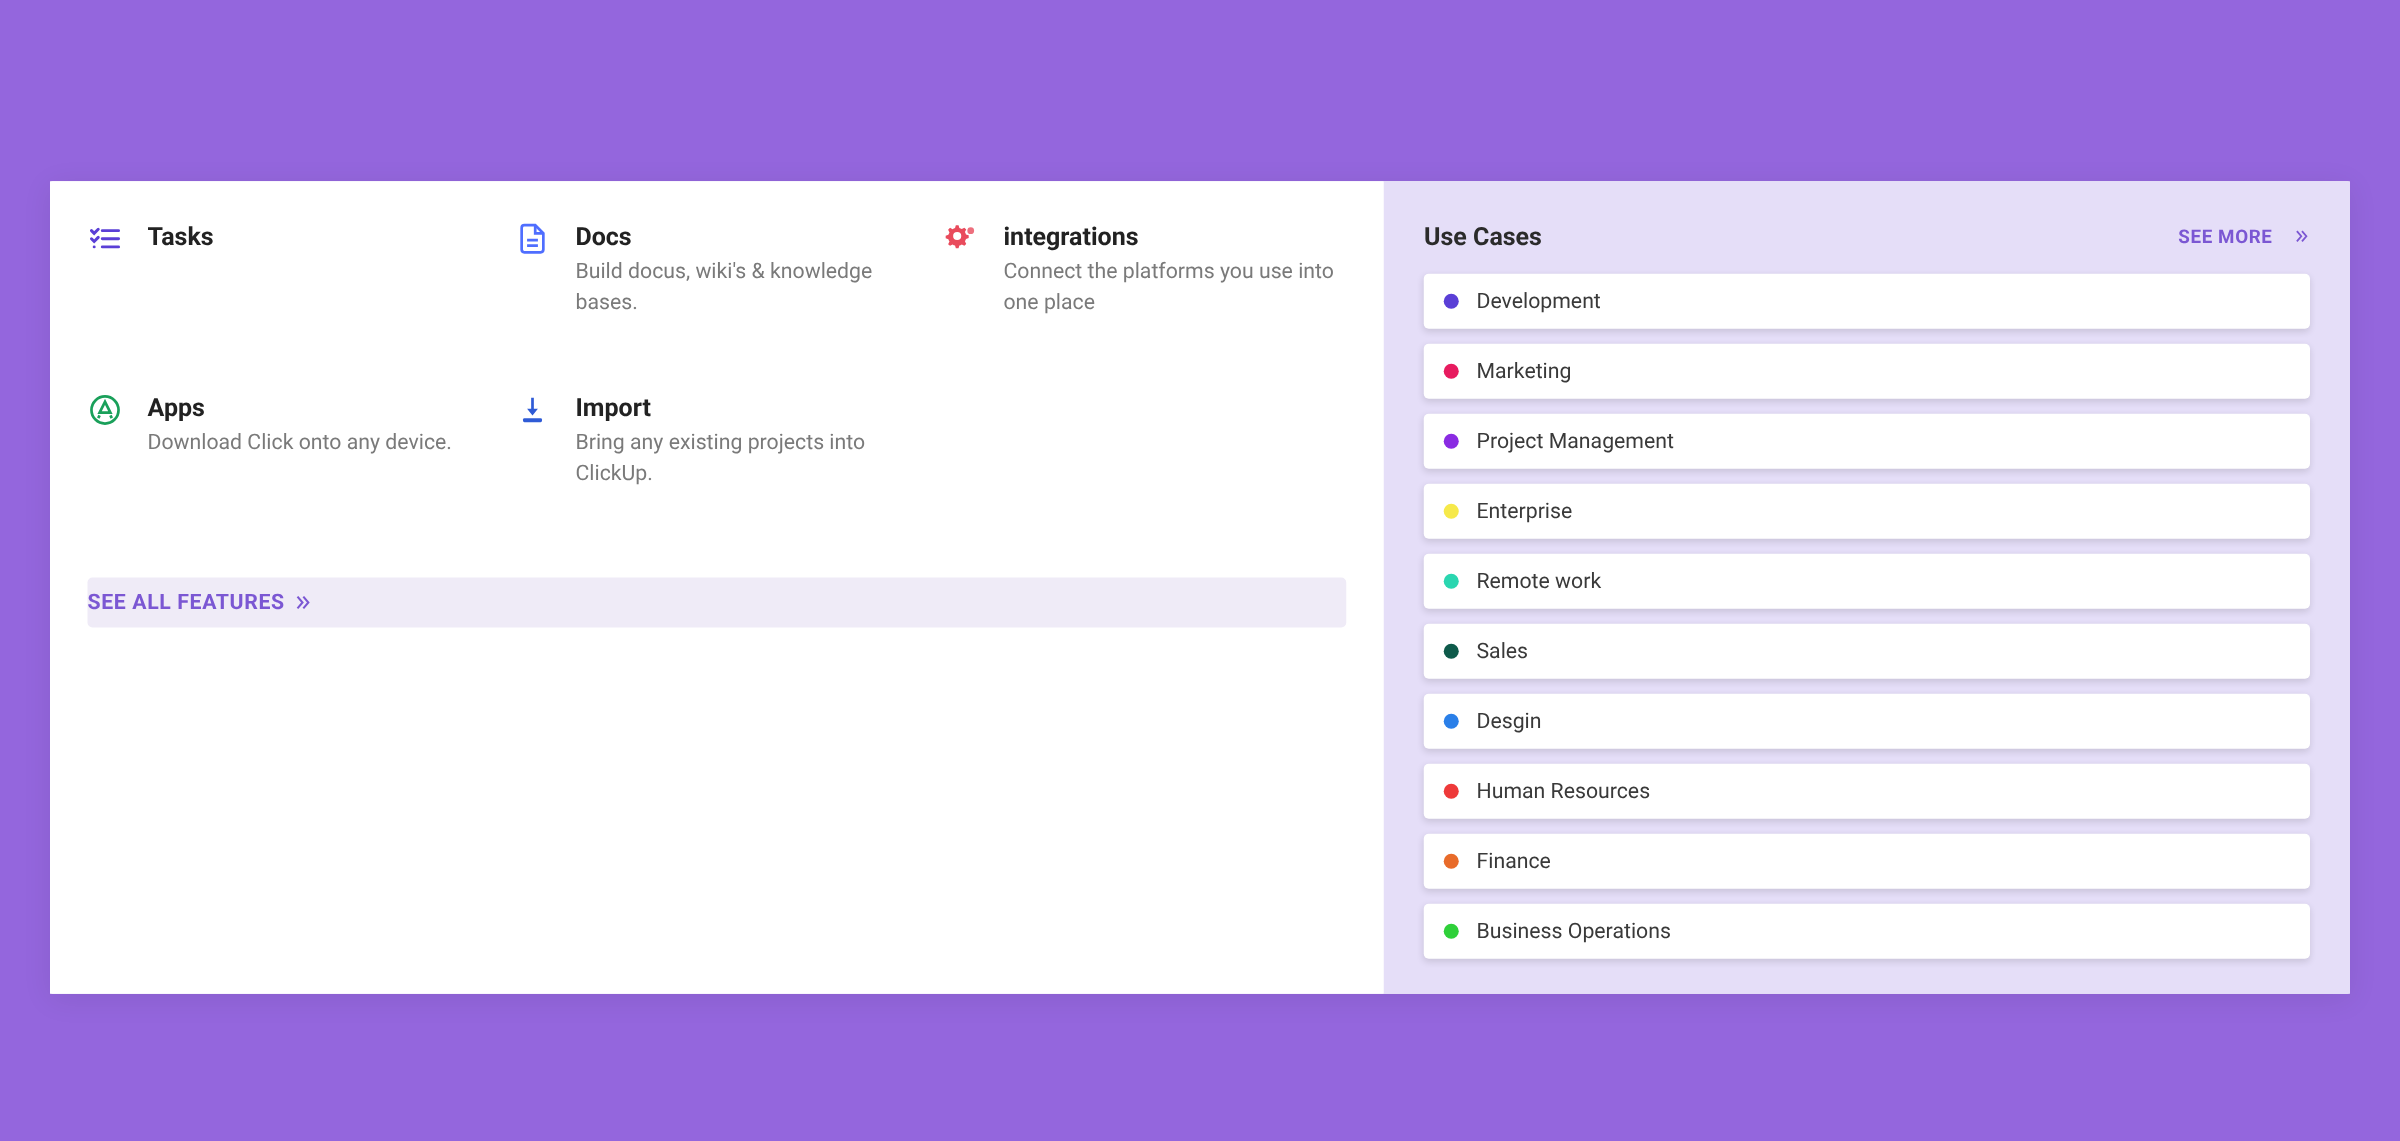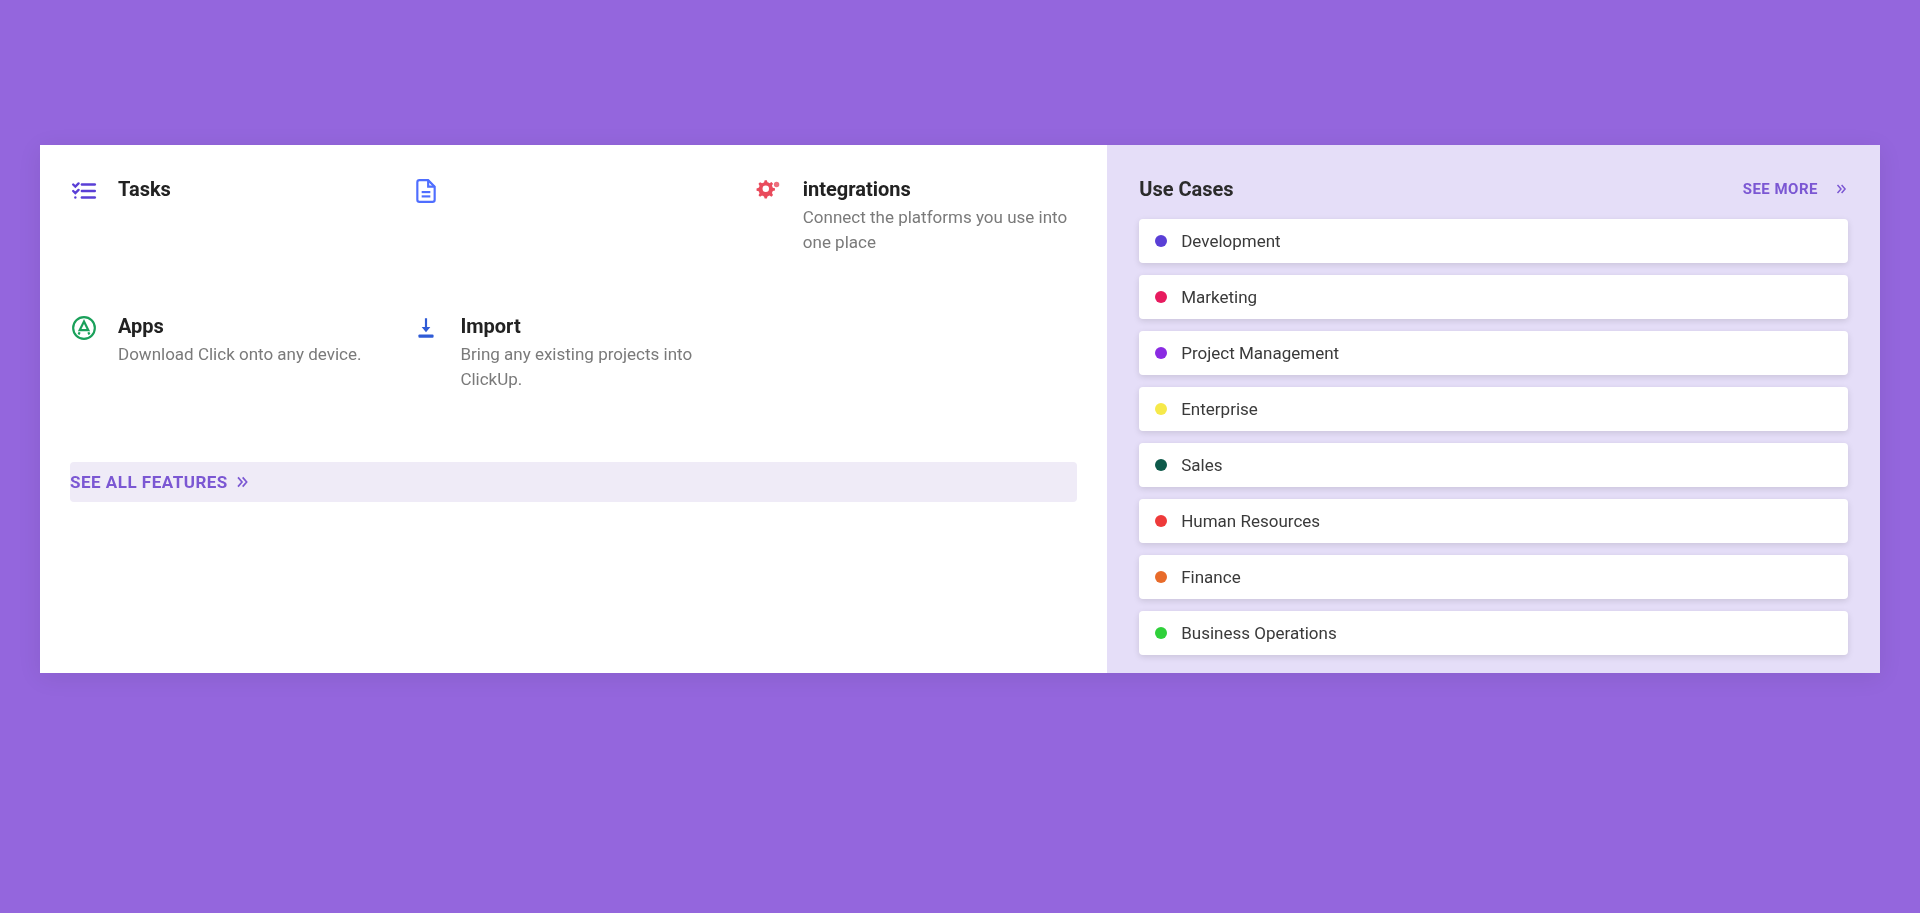--- a/index.html
+++ b/index.html
@@ -75,21 +75,21 @@
       border-radius: 4px;
       cursor: pointer;
       gap: 6px;
     }
     .see-all-btn svg {
       width: 16px;
       height: 16px;
     }
     .right {
       flex: 1 1 42%;
-      padding: 32px 32px 18px 32px;
+      padding: 32px 32px 28px 32px;
       background: #e5def8;
     }
     .right-header {
       display: flex;
       justify-content: space-between;
       align-items: center;
       margin-bottom: 18px;
     }
     .right-title {
       font-size: 20px;
@@ -158,20 +158,24 @@
           </div>
         </div>
         <div class="feature">
           <div class="feature-icon">
             <svg viewBox="0 0 24 24" fill="none" stroke="#4f6eff" stroke-width="2">
               <path d="M14 2H6a2 2 0 0 0-2 2v16a2 2 0 0 0 2 2h12a2 2 0 0 0 2-2V8z"></path>
               <polyline points="14 2 14 8 20 8"></polyline>
               <line x1="8" y1="13" x2="16" y2="13"></line>
               <line x1="8" y1="17" x2="16" y2="17"></line>
             </svg>
+          </div>
+          <div class="feature-text">
+            <div class="feature-title">Docs</div>
+            <div class="feature-desc">Build docus, wiki's &amp; knowledge bases.</div>
           </div>
         </div>
         <div class="feature">
           <div class="feature-icon">
             <svg viewBox="0 0 24 24" fill="#e94b5c">
               <path d="M10 2l.6 2a6 6 0 0 1 1.8.8l1.9-1 1.4 1.4-1 1.9c.4.6.6 1.2.8 1.8l2 .6v2l-2 .6c-.2.6-.5 1.2-.8 1.8l1 1.9-1.4 1.4-1.9-1c-.6.4-1.2.6-1.8.8l-.6 2H8l-.6-2a6 6 0 0 1-1.8-.8l-1.9 1L2.3 16l1-1.9A6 6 0 0 1 2.5 12.3l-2-.6v-2l2-.6c.2-.6.5-1.2.8-1.8l-1-1.9L3.7 3.9l1.9 1c.6-.4 1.2-.6 1.8-.8L8 2h2zm-1 5a3 3 0 1 0 0 6 3 3 0 0 0 0-6z"></path>
               <circle cx="19" cy="6" r="2.5" opacity="0.8"></circle>
             </svg>
           </div>
           <div class="feature-text">
@@ -236,22 +240,30 @@
         </div>
         <div class="use-case-card">
           <span class="dot" style="background:#8a2be2"></span>
           <span class="use-case-label">Project Management</span>
         </div>
         <div class="use-case-card">
           <span class="dot" style="background:#f6e94a"></span>
           <span class="use-case-label">Enterprise</span>
         </div>
         <div class="use-case-card">
+          <span class="dot" style="background:#2ad6b0"></span>
+          <span class="use-case-label">Remote work</span>
+        </div>
+        <div class="use-case-card">
           <span class="dot" style="background:#0e5a4a"></span>
           <span class="use-case-label">Sales</span>
+        </div>
+        <div class="use-case-card">
+          <span class="dot" style="background:#2a7fe8"></span>
+          <span class="use-case-label">Desgin</span>
         </div>
         <div class="use-case-card">
           <span class="dot" style="background:#ee3a3a"></span>
           <span class="use-case-label">Human Resources</span>
         </div>
         <div class="use-case-card">
           <span class="dot" style="background:#e86b2a"></span>
           <span class="use-case-label">Finance</span>
         </div>
         <div class="use-case-card">

